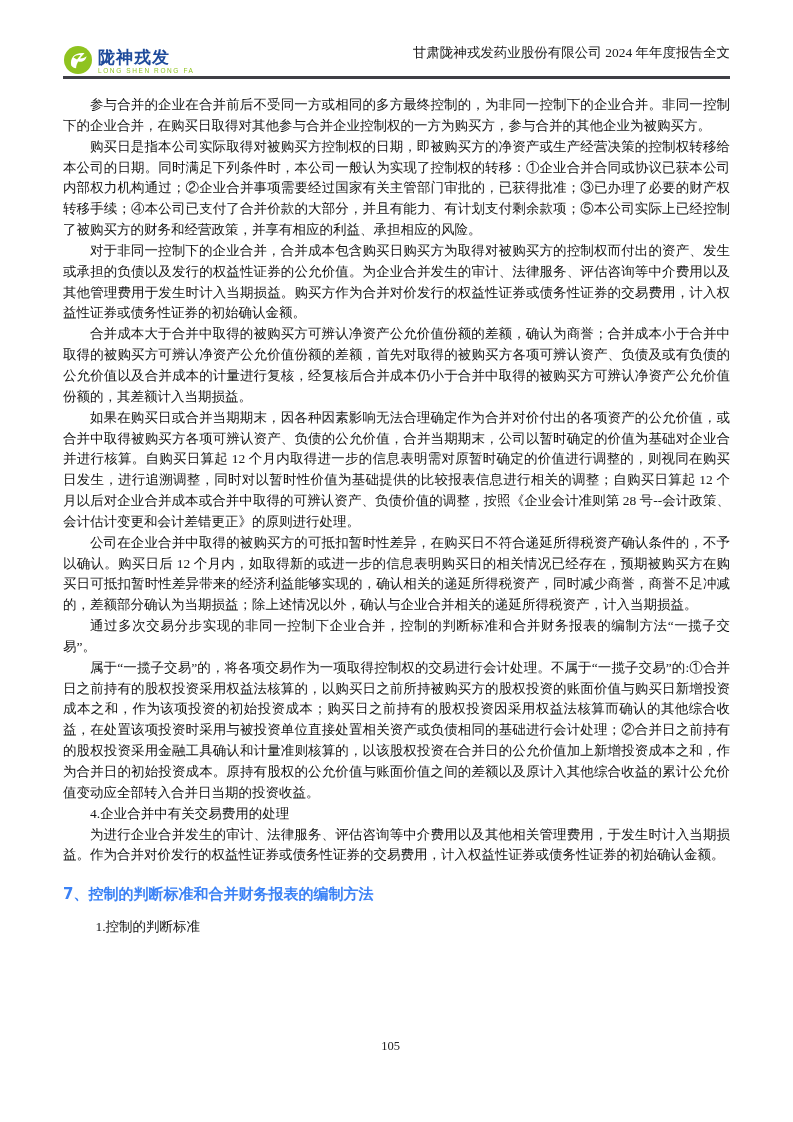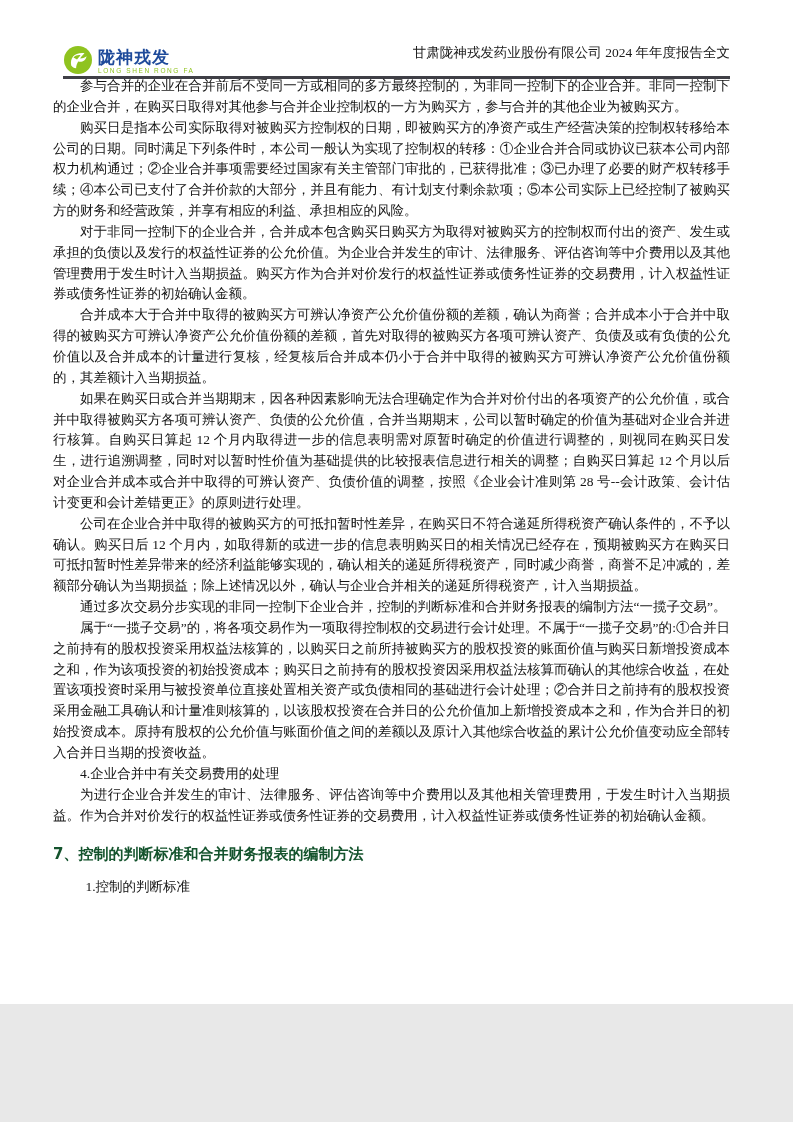--- a/index.html
+++ b/index.html
@@ -1,18 +1,18 @@
 <!DOCTYPE html>
 <html><head>
 <meta charset="utf-8">
 <style>
   html,body{margin:0;padding:0;background:#e8e8e8;}
   .page{
     position:relative;
-    width:793px;height:1004px;
+    width:793px;height:1122px;
     margin:0 auto;
     background:#ffffff;
     font-family:"Liberation Serif","DejaVu Serif",serif;
     color:#141414;
     box-sizing:border-box;
     overflow:hidden;
   }
   
   .header{
     position:absolute;top:44px;left:63px;right:63px;
@@ -31,33 +31,34 @@
   .header-title{
     font-size:13.5px;color:#1a1a1a;white-space:nowrap;
     padding-bottom:17px;
   }
   .header-rule{
     position:absolute;top:76px;left:63px;right:63px;
     height:2.5px;background:#3f3f46;
   }
   
   .doc-body{
-    position:absolute;top:76px;left:53px;right:63px;
+    position:absolute;top:76px;left:63px;right:63px;
+    padding-top:19px;
   }
   .para{
     margin:0;
     font-size:13.5px;
     line-height:20.85px;
     text-align:justify;
     text-indent:2em;
   }
   .section-heading{
     margin:17px 0 0 0;
     font-family:"DejaVu Sans","Liberation Sans",sans-serif;
-    font-size:15px;font-weight:bold;color:#14532d;
+    font-size:15px;font-weight:bold;color:#3b82f6;
     line-height:22px;
     text-indent:0;
   }
   .subsection{
     margin-top:12px;
     text-indent:2.4em;
   }
   
   .footer{
     position:absolute;top:1039px;left:63px;right:75px;

